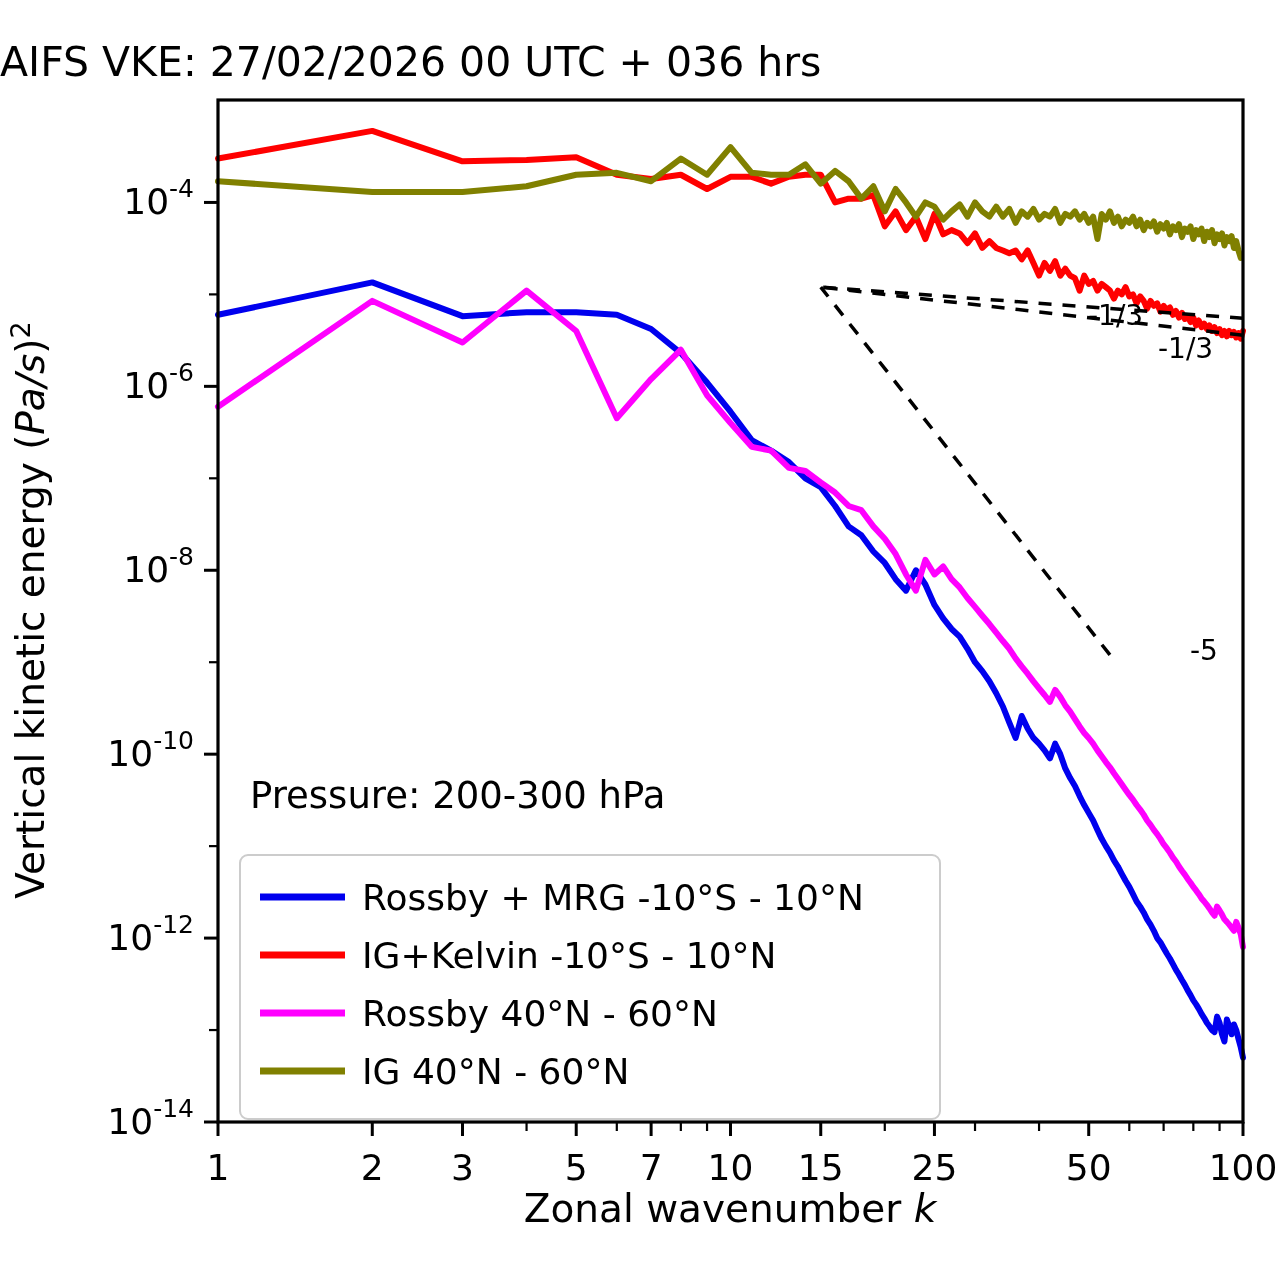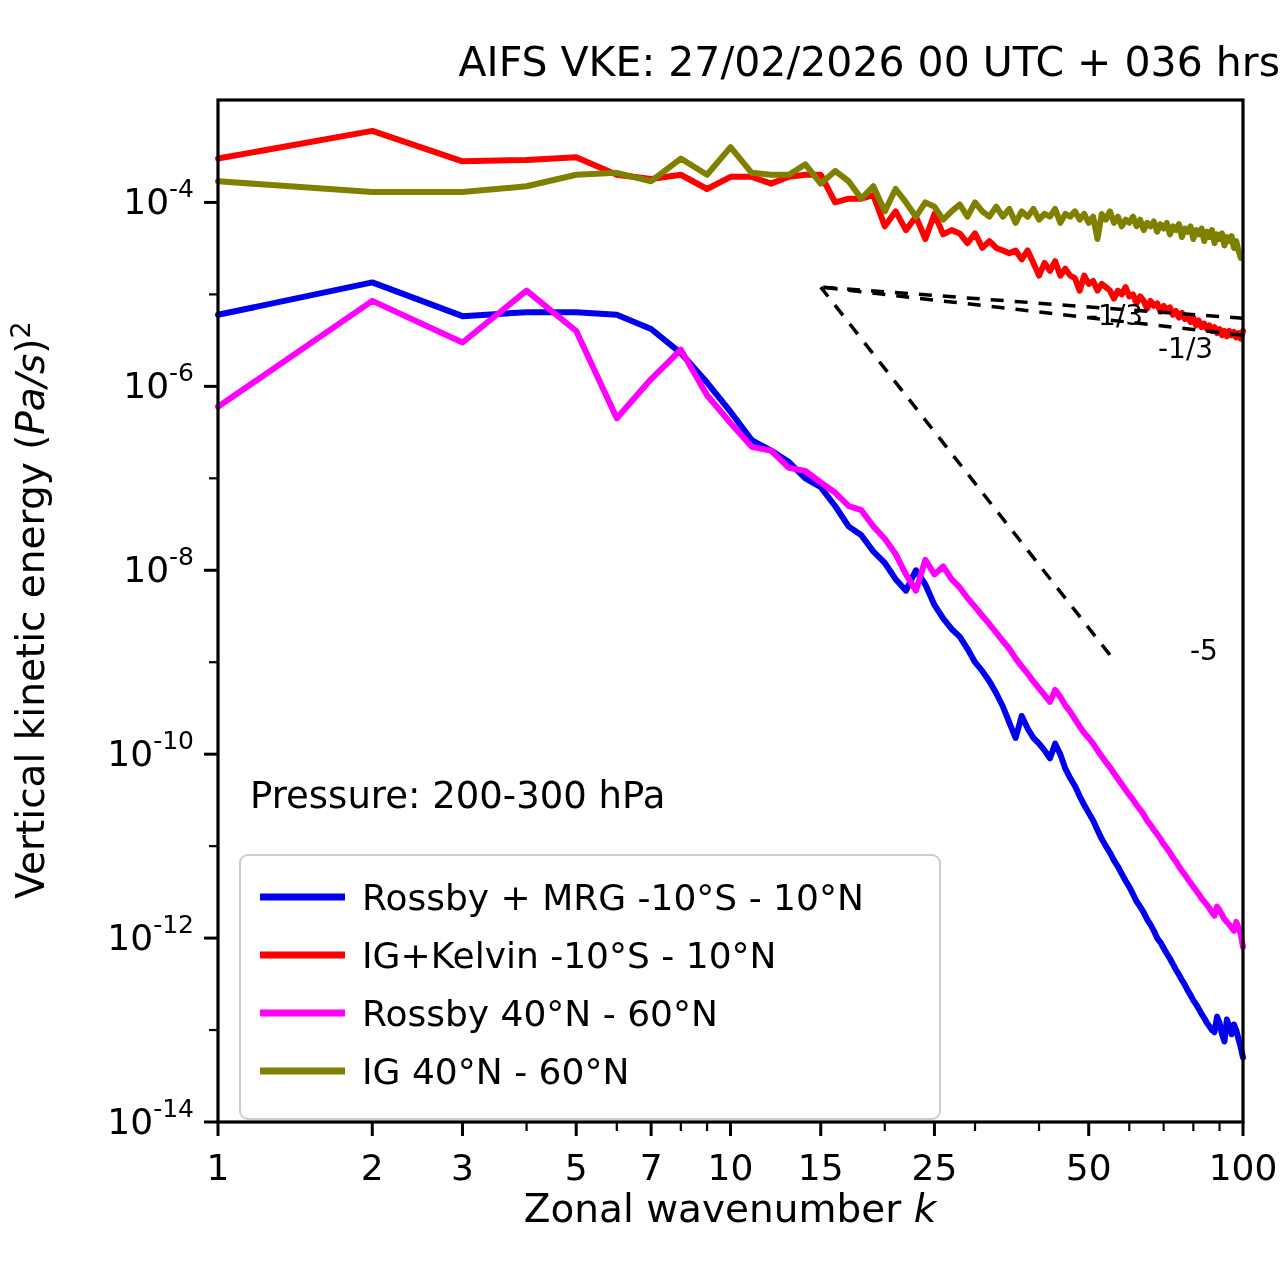--- a/index.html
+++ b/index.html
@@ -13,21 +13,21 @@
     height: 1288px;
     background: #ffffff;
     font-family: "DejaVu Sans", sans-serif;
     overflow: hidden;
   }
   #figure-title {
     position: absolute;
     left: 0;
     top: 38px;
     width: 1280px;
-    text-align: right;
+    text-align: left;
     font-size: 41px;
     color: #000000;
     letter-spacing: 0px;
     white-space: nowrap;
   }
   #plot-svg {
     position: absolute;
     left: 0;
     top: 0;
   }

